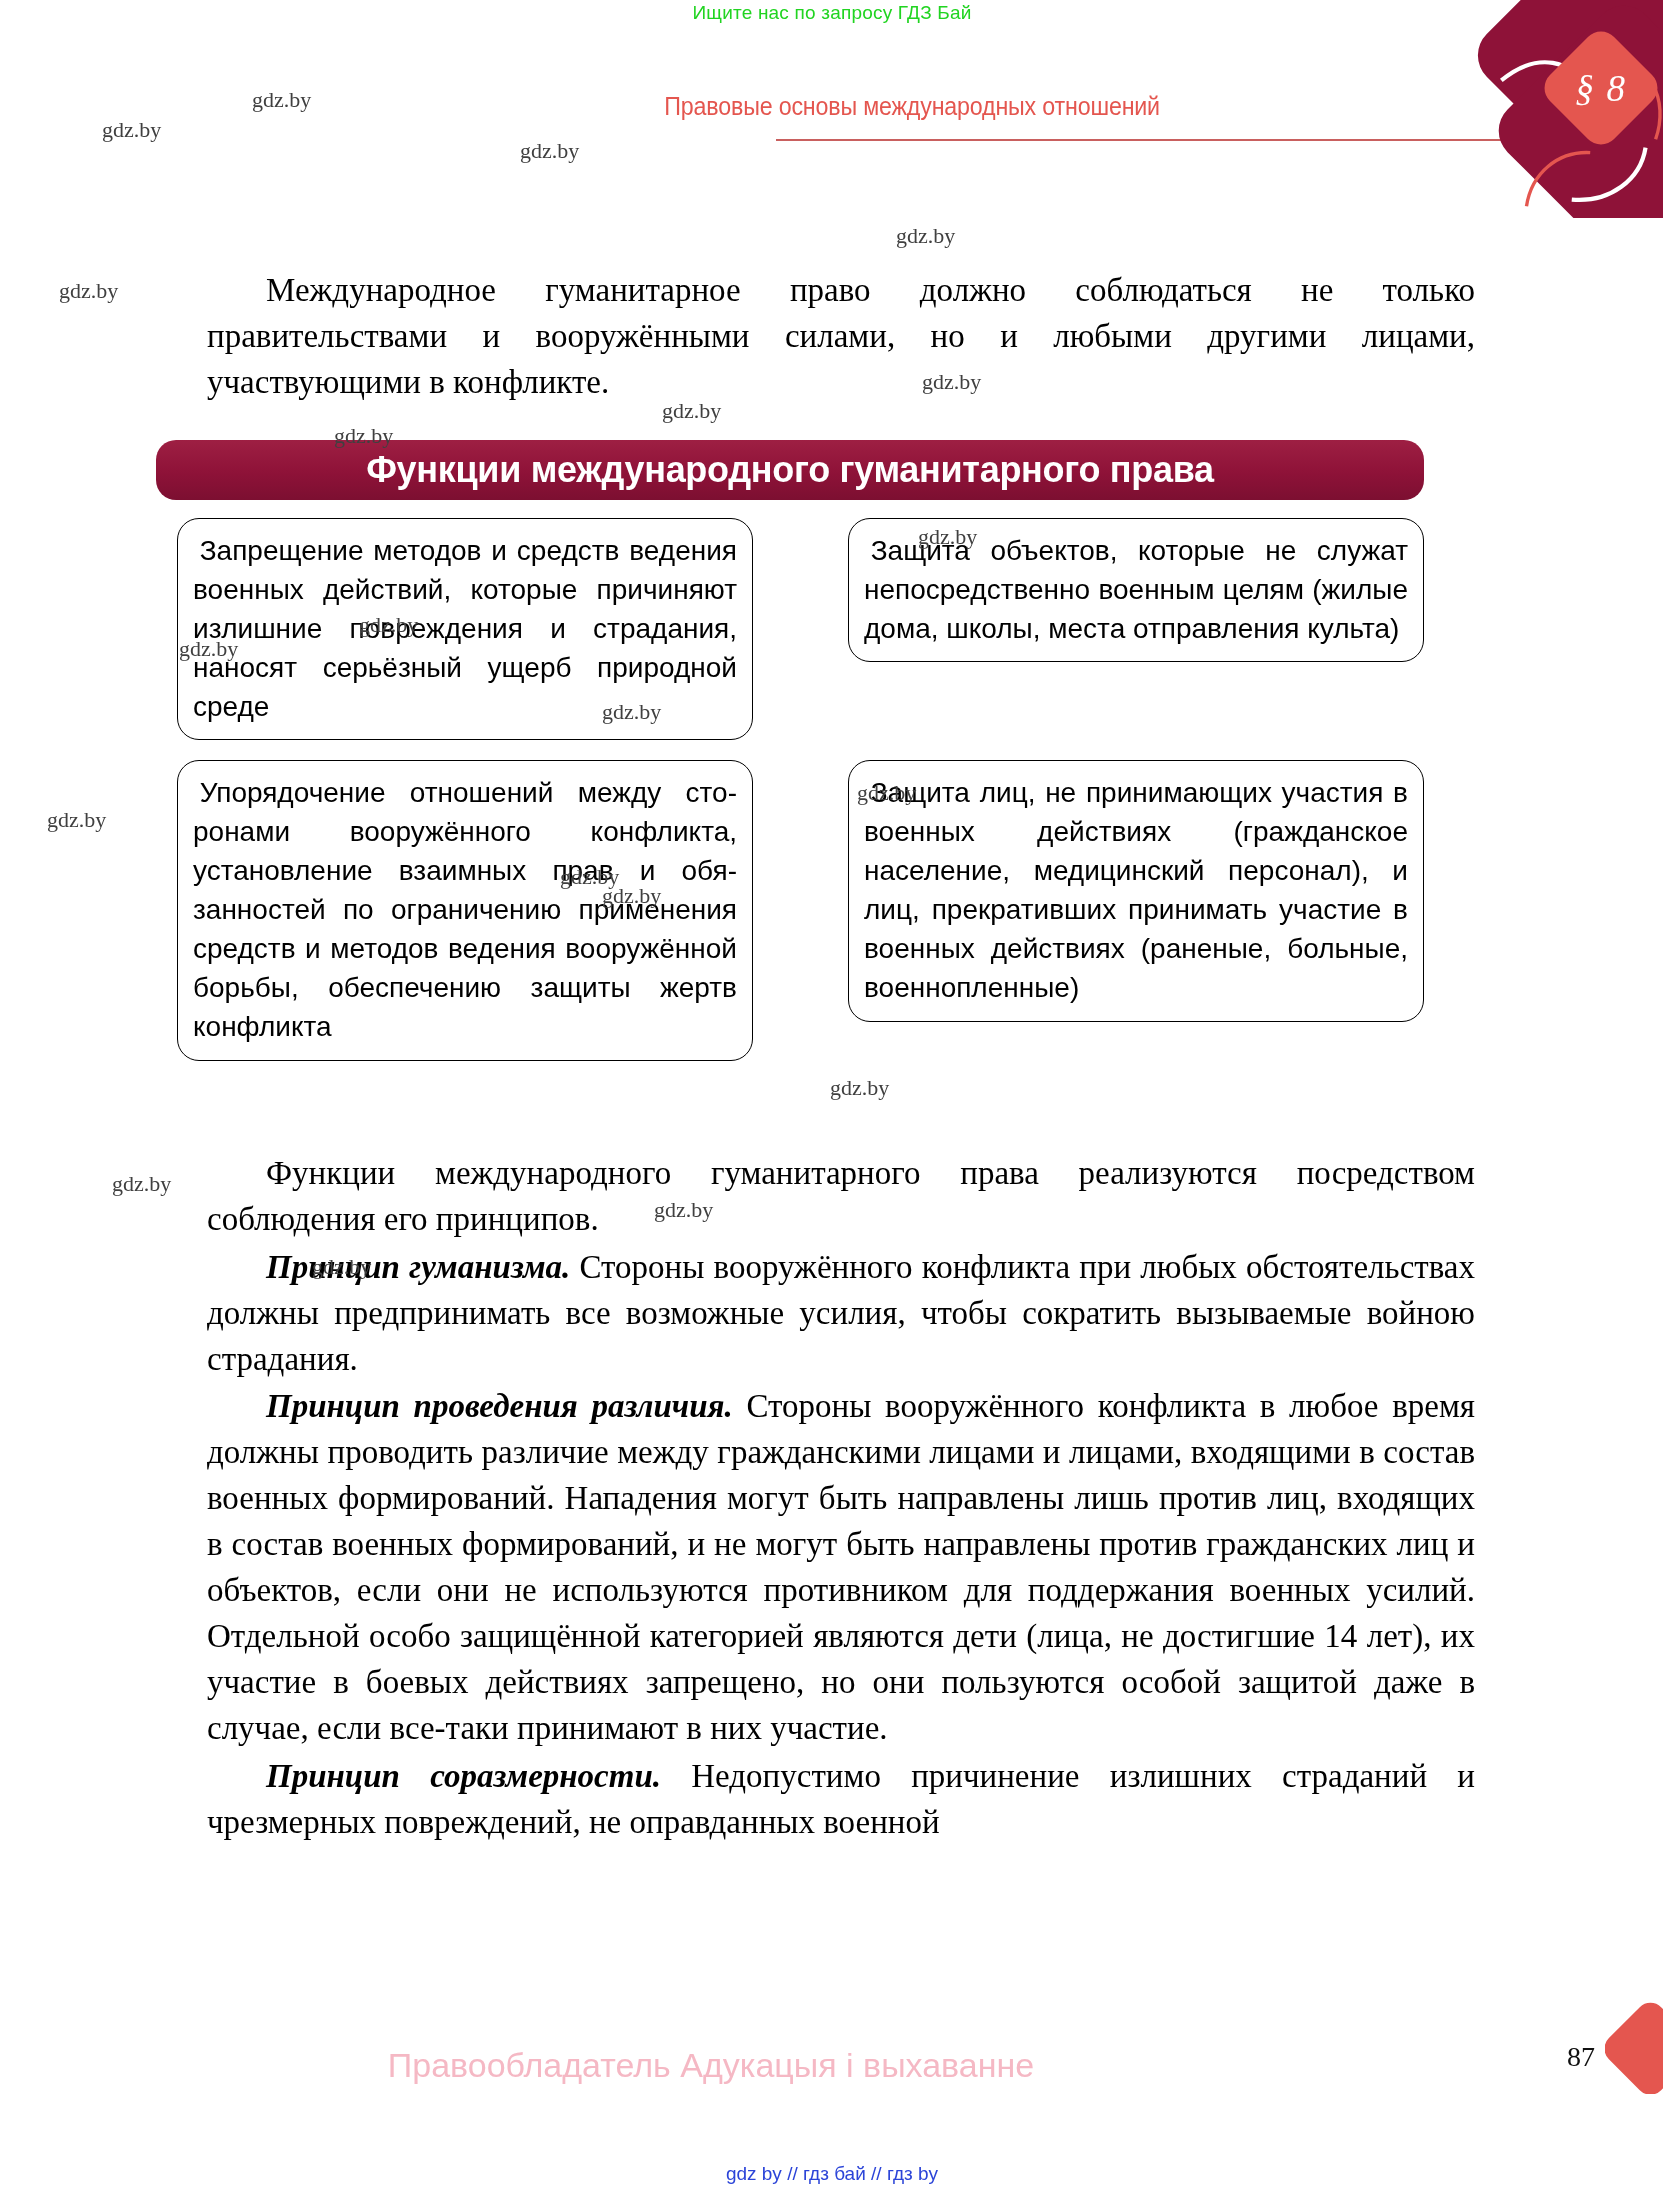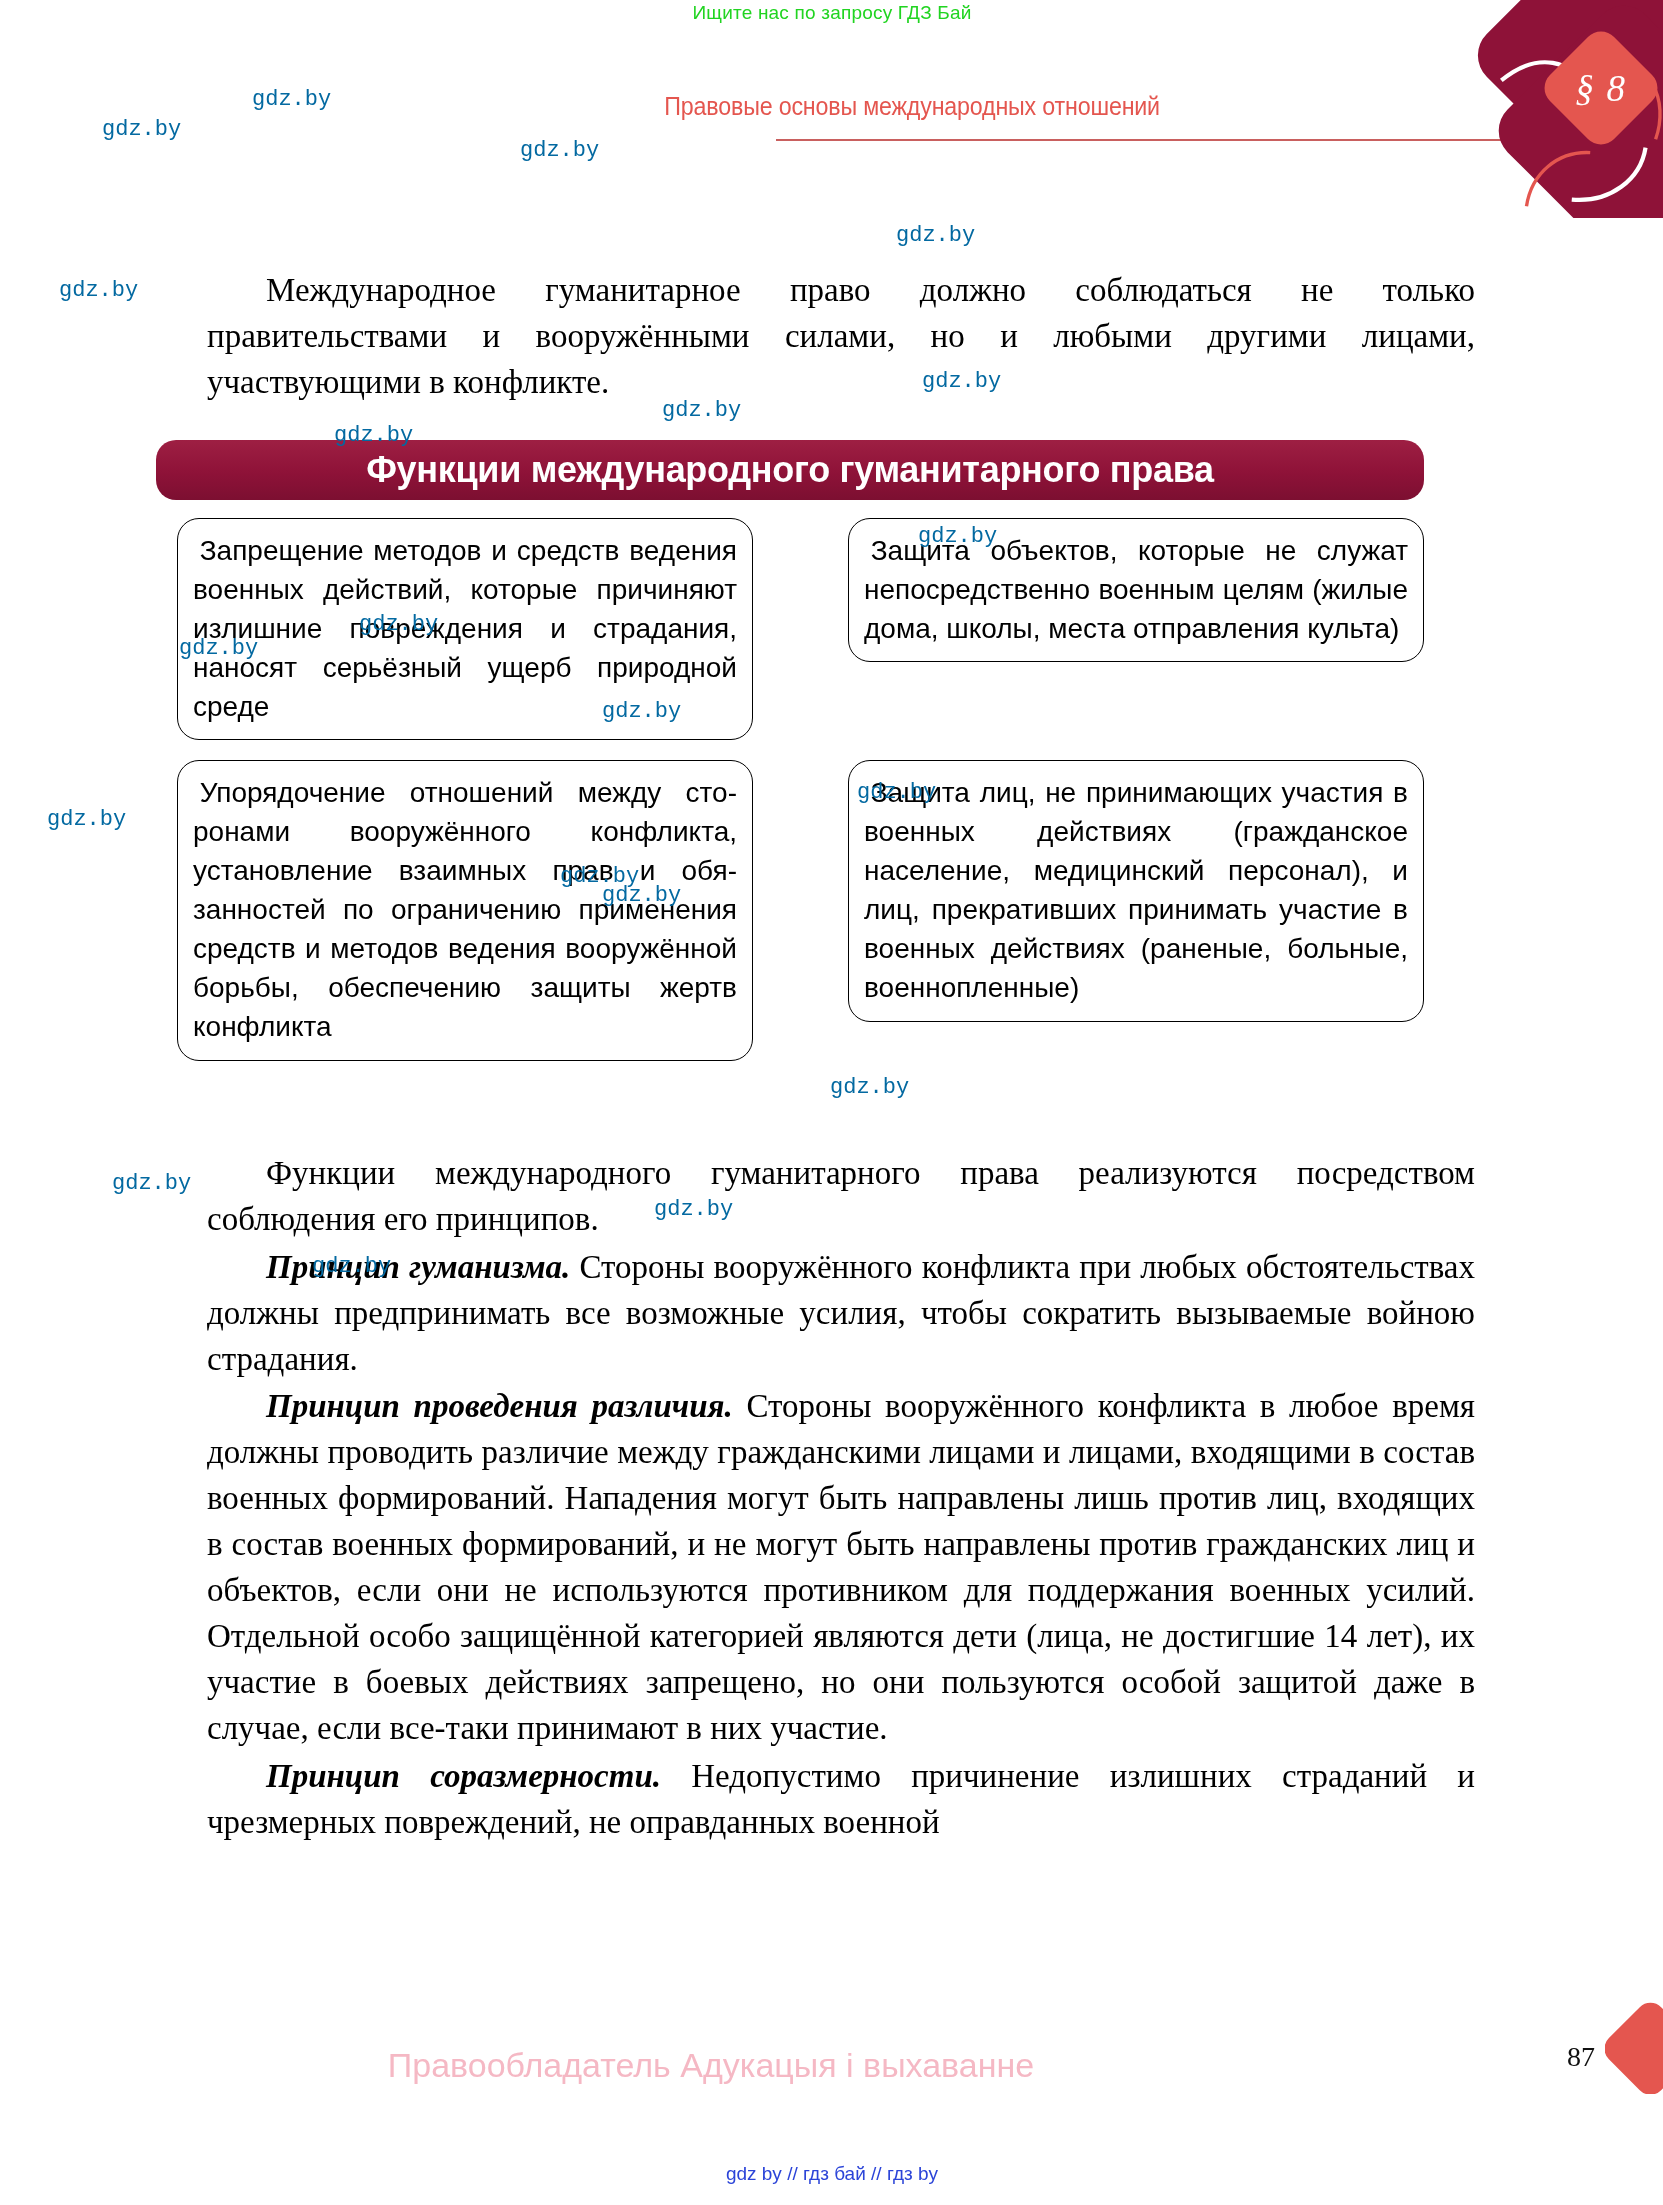--- a/index.html
+++ b/index.html
@@ -196,22 +196,22 @@
     text-align: center;
     font-family: "Liberation Sans", sans-serif;
     font-size: 19px;
     color: #2b44d8;
     white-space: nowrap;
   }
 
   
   .wm {
     position: absolute;
-    font-family: Liberation Mono, monospace;
-    color: #0369a1;
+    font-family: Liberation Serif, serif;
+    color: #404040;
     white-space: nowrap;
     pointer-events: none;
   }
 </style>
 </head>
 <body>
 
 <div class="promo-banner">Ищите нас по запросу ГДЗ Бай</div>
 
 <div class="header">

